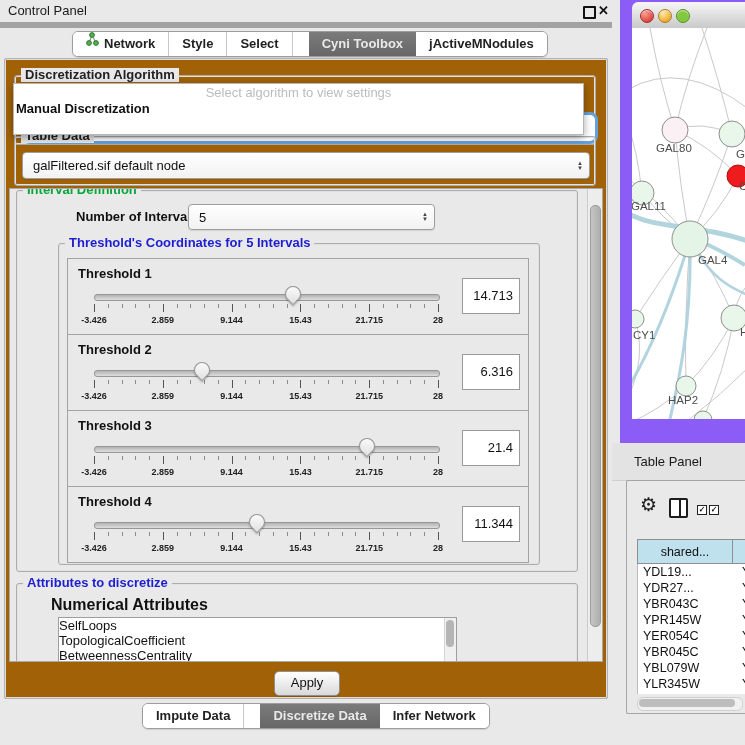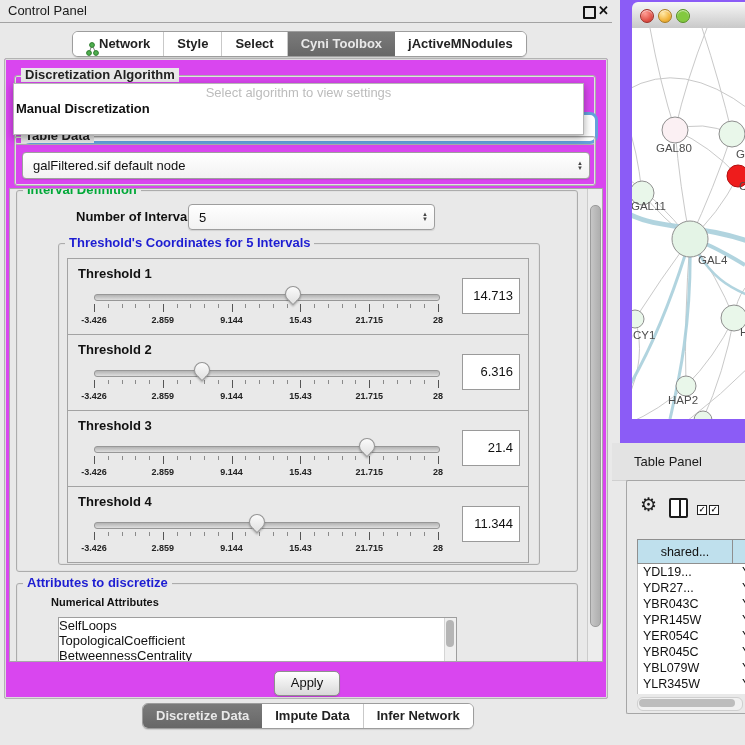--- a/index.html
+++ b/index.html
@@ -2,35 +2,35 @@
 <html><head>
 <meta charset="utf-8">
 <style>
   html,body{margin:0;padding:0;}
   body{width:745px;height:745px;overflow:hidden;background:#e9e9e9;
        font-family:"Liberation Sans", sans-serif; -webkit-font-smoothing:antialiased;}
   .root{position:relative;width:745px;height:745px;background:#e9e9e9;}
 
   
   .titlebar{position:absolute;left:0;top:0;width:612px;height:22px;background:#e9e9e9;
-            border-bottom:1px solid #a3a3a3;}
+            border-bottom:6px solid #a3a3a3;}
   .titlebar .t{position:absolute;left:8px;top:0;line-height:22px;font-size:13px;color:#1a1a1a;}
   .win-float{position:absolute;left:583px;top:6px;width:9px;height:9px;border:2px solid #111;border-radius:1px;}
   .win-close{position:absolute;left:598px;top:2px;font-size:13px;font-weight:bold;color:#111;line-height:18px;}
 
   .seg{position:absolute;display:inline-flex;height:24px;background:#ffffff;border:1px solid #9d9d9d;
        border-radius:6px;overflow:hidden;box-shadow:0 1px 1px rgba(0,0,0,.12);}
-  .seg .item{display:flex;align-items:flex-end;padding:0 13px;font-size:13px;font-weight:600;color:#222;
+  .seg .item{display:flex;align-items:flex-start;gap:5px;padding:0 13px;font-size:13px;font-weight:600;color:#222;
              line-height:24px;border-right:1px solid #c9c9c9;background:#fff;cursor:default;white-space:nowrap;}
   .seg .item:last-child{border-right:none;}
-  .seg .item.active{background:linear-gradient(180deg,#7b7b7b,#676767);color:#e9e9e9;border-right:none;}
+  .seg .item.active{background:linear-gradient(180deg,#7b7b7b,#676767);color:#e9e9e9;border-right:none;margin-left:16px;}
   .top-tabs{left:72px;top:31px;}
   .bottom-tabs{left:142px;top:703px;}
 
-  .content-panel{position:absolute;left:4px;top:58px;width:602px;height:639px;background:#d946ef;
+  .content-panel{position:absolute;left:4px;top:58px;width:602px;height:639px;background:#a16207;
                  border:1px solid #b3b3b3;border-radius:2px;box-shadow:inset 0 0 0 1px #dcdcdc;}
 
   .group{position:absolute;border:1px solid #acacac;border-radius:3px;box-shadow:inset 0 0 0 1px #e2e2e2;}
   .group > .gtitle{position:absolute;top:-8px;left:6px;background:#e9e9e9;padding:0 4px;font-size:13px;
                    font-weight:600;color:#222;line-height:14px;white-space:nowrap;}
   .gtitle.green{color:#00a838;}
   .gtitle.blue{color:#1d1dd2;}
 
   
   .combo-focus{position:absolute;left:7px;top:36px;width:570px;height:26px;background:#fff;border:3px solid #64a1dc;
@@ -337,21 +337,21 @@
                 <div class="valbox">
                   <div class="v">11.344</div>
                 </div>
               </div>
             </div>
         </div>
       </div>
 
       <div class="group" style="left:6px;top:394px;width:560px;height:90px;">
         <div class="gtitle blue">Attributes to discretize</div>
-        <div style="position:absolute;left:34px;top:12px;font-size:11px;font-weight:bold;color:#111;">Numerical Attributes</div>
+        <div style="position:absolute;left:34px;top:12px;font-size:16px;font-weight:bold;color:#111;">Numerical Attributes</div>
         <div class="attr-list">
           <div id="attr-rows">
               <div class="row">SelfLoops</div>
               <div class="row">TopologicalCoefficient</div>
               <div class="row">BetweennessCentrality</div>
             </div>
           <div class="attr-vsb">
               <div class="thumb"></div>
             </div>
         </div>
@@ -366,25 +366,25 @@
   </div>
 
   <div class="popup">
     <div class="prompt">Select algorithm to view settings</div>
     <div id="popup-opts">
         <div class="opt sel">Manual Discretization</div>
       </div>
   </div>
 
   <div class="seg bottom-tabs" id="bottom-tabs">
+      <div class="item">
+        <span>Impute Data</span>
+      </div>
       <div class="item active">
         <span>Discretize Data</span>
-      </div>
-      <div class="item">
-        <span>Impute Data</span>
       </div>
       <div class="item">
         <span>Infer Network</span>
       </div>
     </div>
 
   <div class="net-window">
     <div class="net-titlebar">
       <div class="light red"></div>
       <div class="light yellow"></div>

